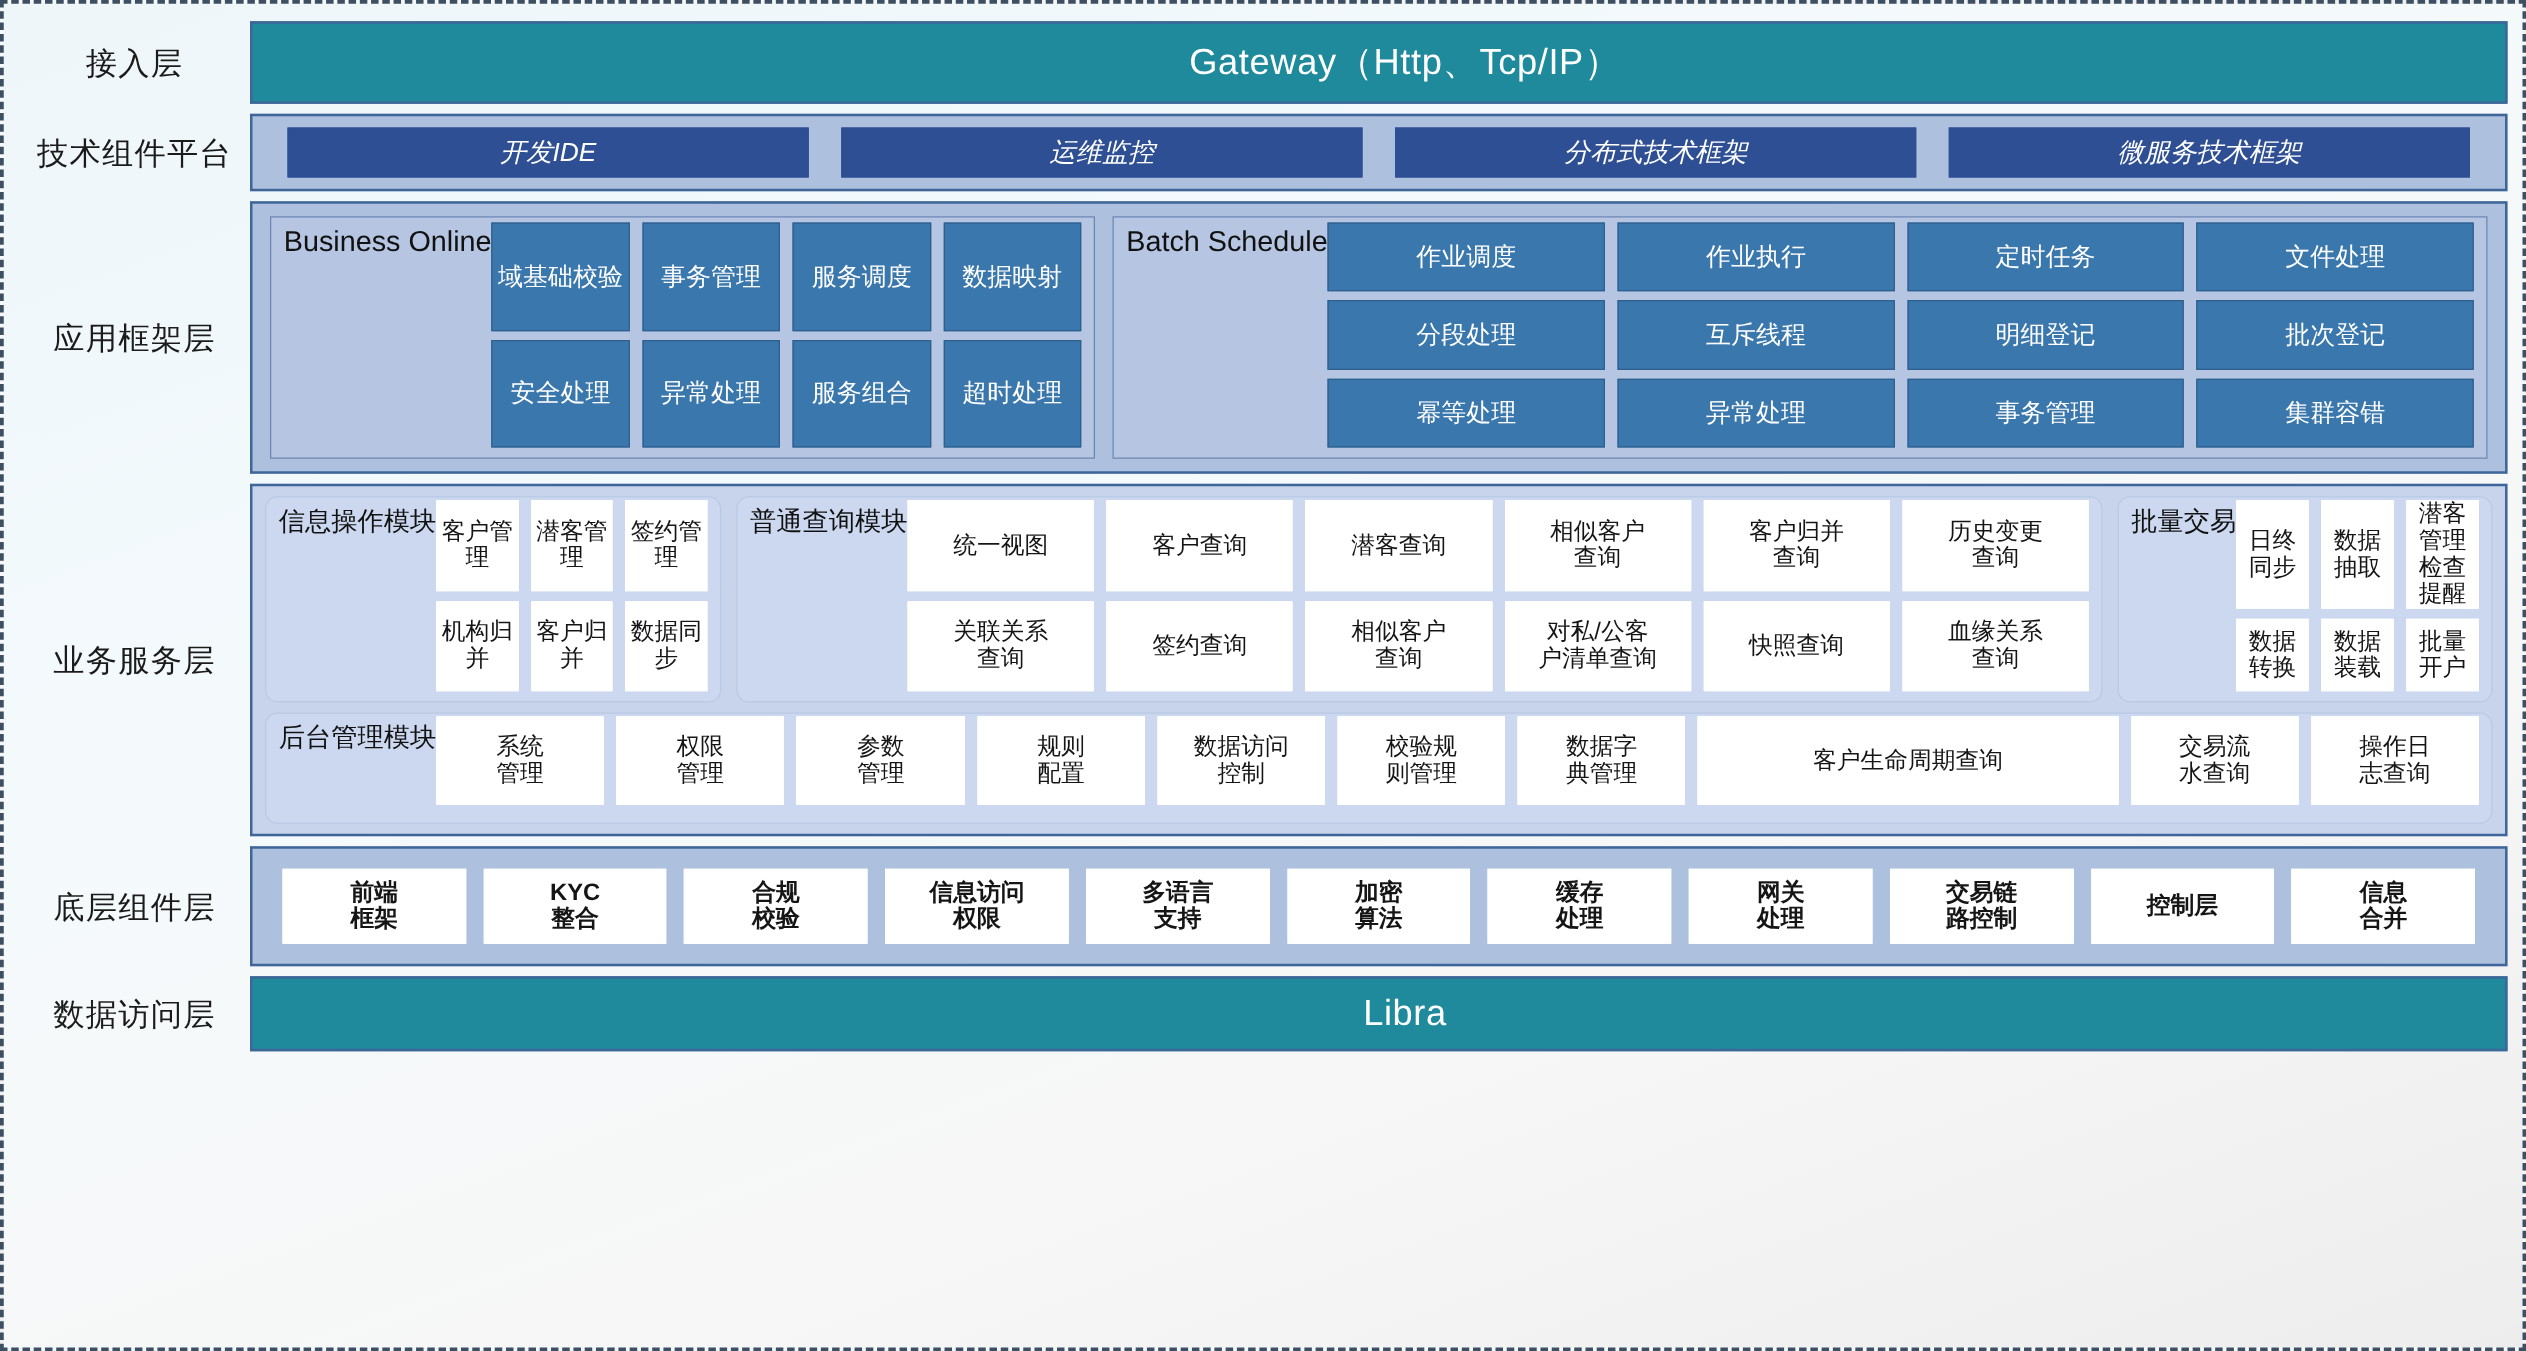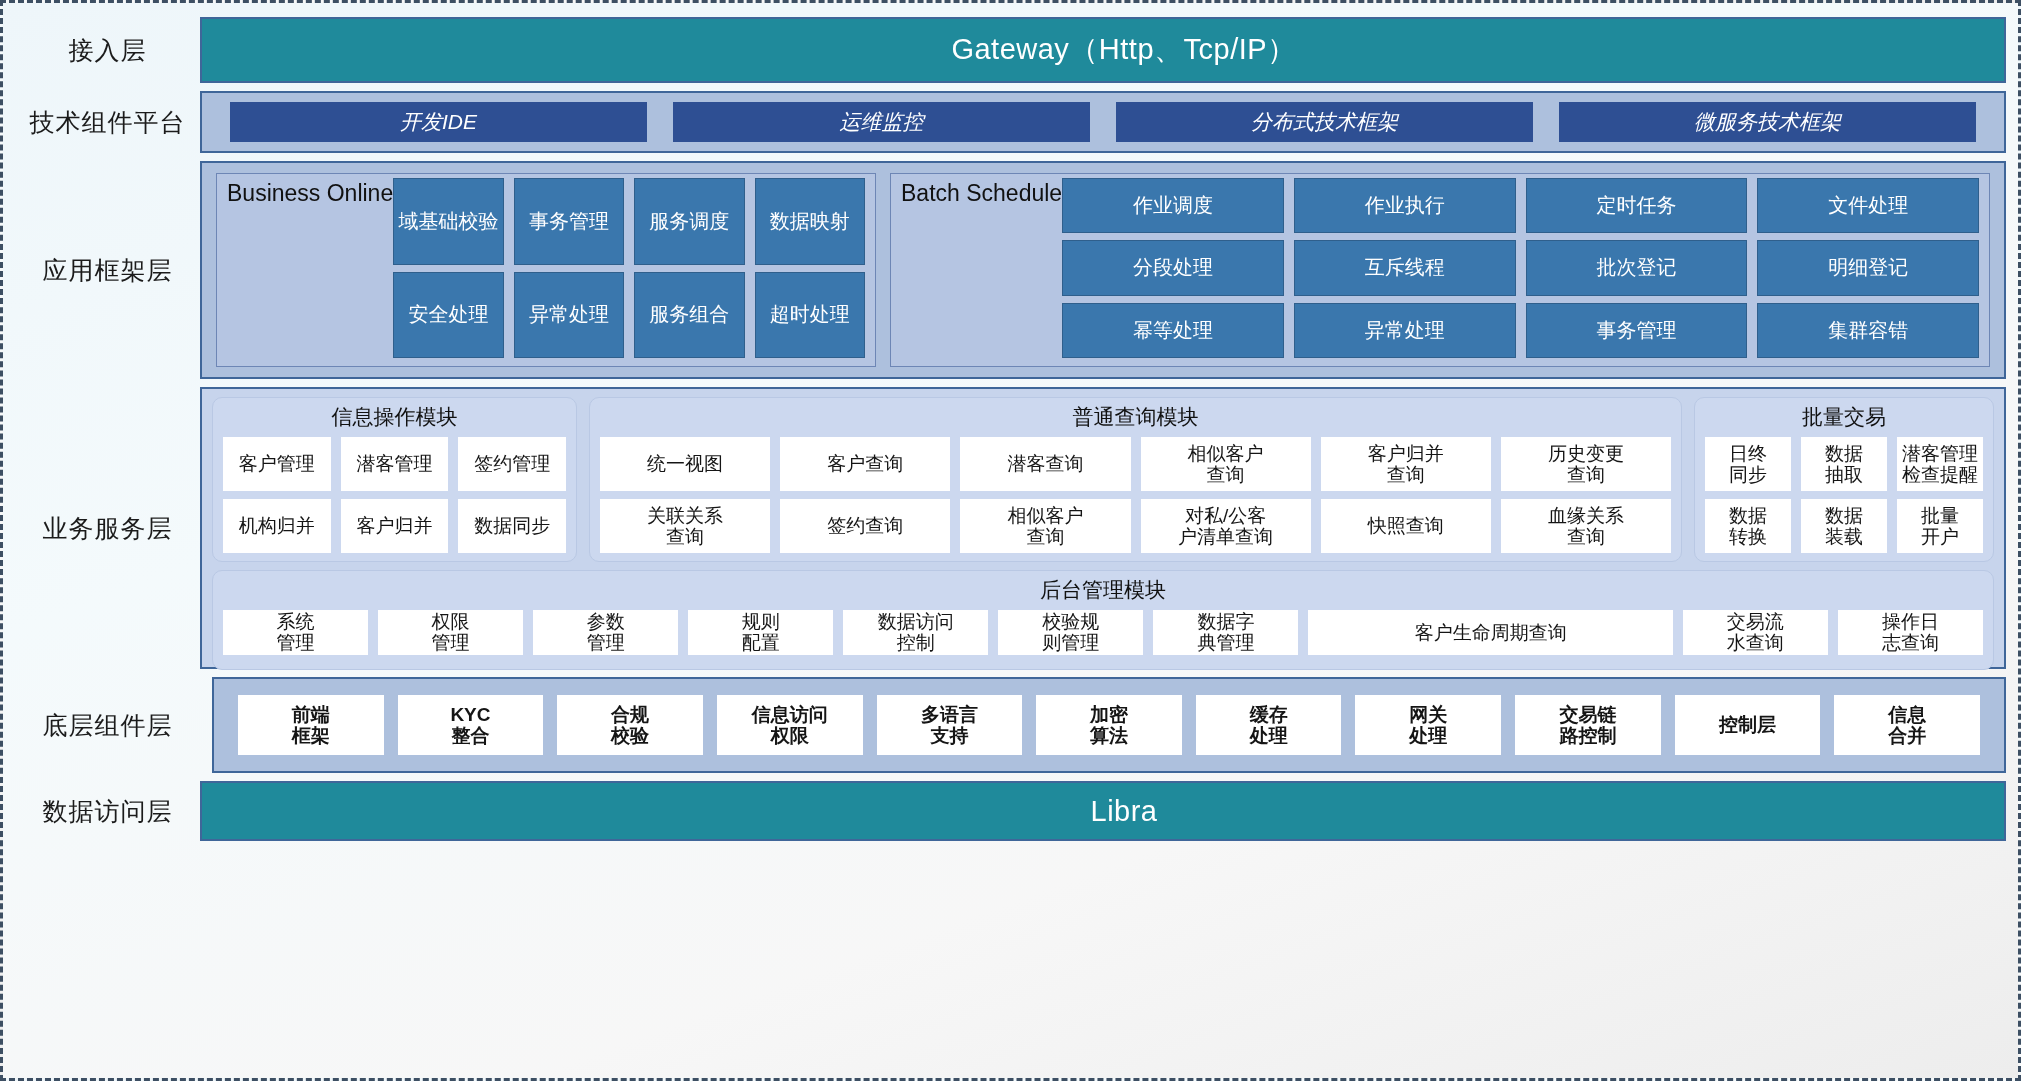--- a/index.html
+++ b/index.html
@@ -126,21 +126,21 @@
     display: flex;
     flex-direction: column;
     gap: 8px;
   }
   .biz-top { display: flex; gap: 12px; flex: 0 0 165px; }
   .biz-card {
     background: #ccd8ef;
     border: 1px solid #b9c8e4;
     border-radius: 10px;
     padding: 2px 10px 8px 10px;
-    display: flex; flex-direction: column;
+    display: flex; flex-direction: row;
   }
   .biz-card.info  { flex: 0 0 365px; }
   .biz-card.query { flex: 1 1 auto; }
   .biz-card.bulk  { flex: 0 0 300px; }
   .biz-card.admin { flex: 1 1 auto; }
   .biz-card-title {
     text-align: center;
     font-size: 21px;
     color: #111111;
     padding: 3px 0 6px 0;
@@ -156,21 +156,21 @@
     display: flex; align-items: center; justify-content: center;
     text-align: center;
     flex: 1;
     white-space: pre-line;
     padding: 0 3px;
   }
   .white-chip.wide { flex: 2.6; }
   .biz-bottom { flex: 1 1 auto; display: flex; }
 
   
-  .row-comp { height: 96px; gap: 12px; }
+  .row-comp { height: 96px; }
   .comp-band {
     flex: 1;
     background: #adc0dd;
     border: 2px solid #3f6699;
     display: flex;
     align-items: center;
     gap: 14px;
     padding: 0 24px;
     font-weight: bold;
   }
@@ -227,22 +227,22 @@
               <div class="app-grid">
                 <div class="app-line">
                   <div class="app-chip">作业调度</div>
                   <div class="app-chip">作业执行</div>
                   <div class="app-chip">定时任务</div>
                   <div class="app-chip">文件处理</div>
                 </div>
                 <div class="app-line">
                   <div class="app-chip">分段处理</div>
                   <div class="app-chip">互斥线程</div>
+                  <div class="app-chip">明细登记</div>
                   <div class="app-chip">批次登记</div>
-                  <div class="app-chip">明细登记</div>
                 </div>
                 <div class="app-line">
                   <div class="app-chip">幂等处理</div>
                   <div class="app-chip">异常处理</div>
                   <div class="app-chip">事务管理</div>
                   <div class="app-chip">集群容错</div>
                 </div>
               </div>
             </div>
           </div>

